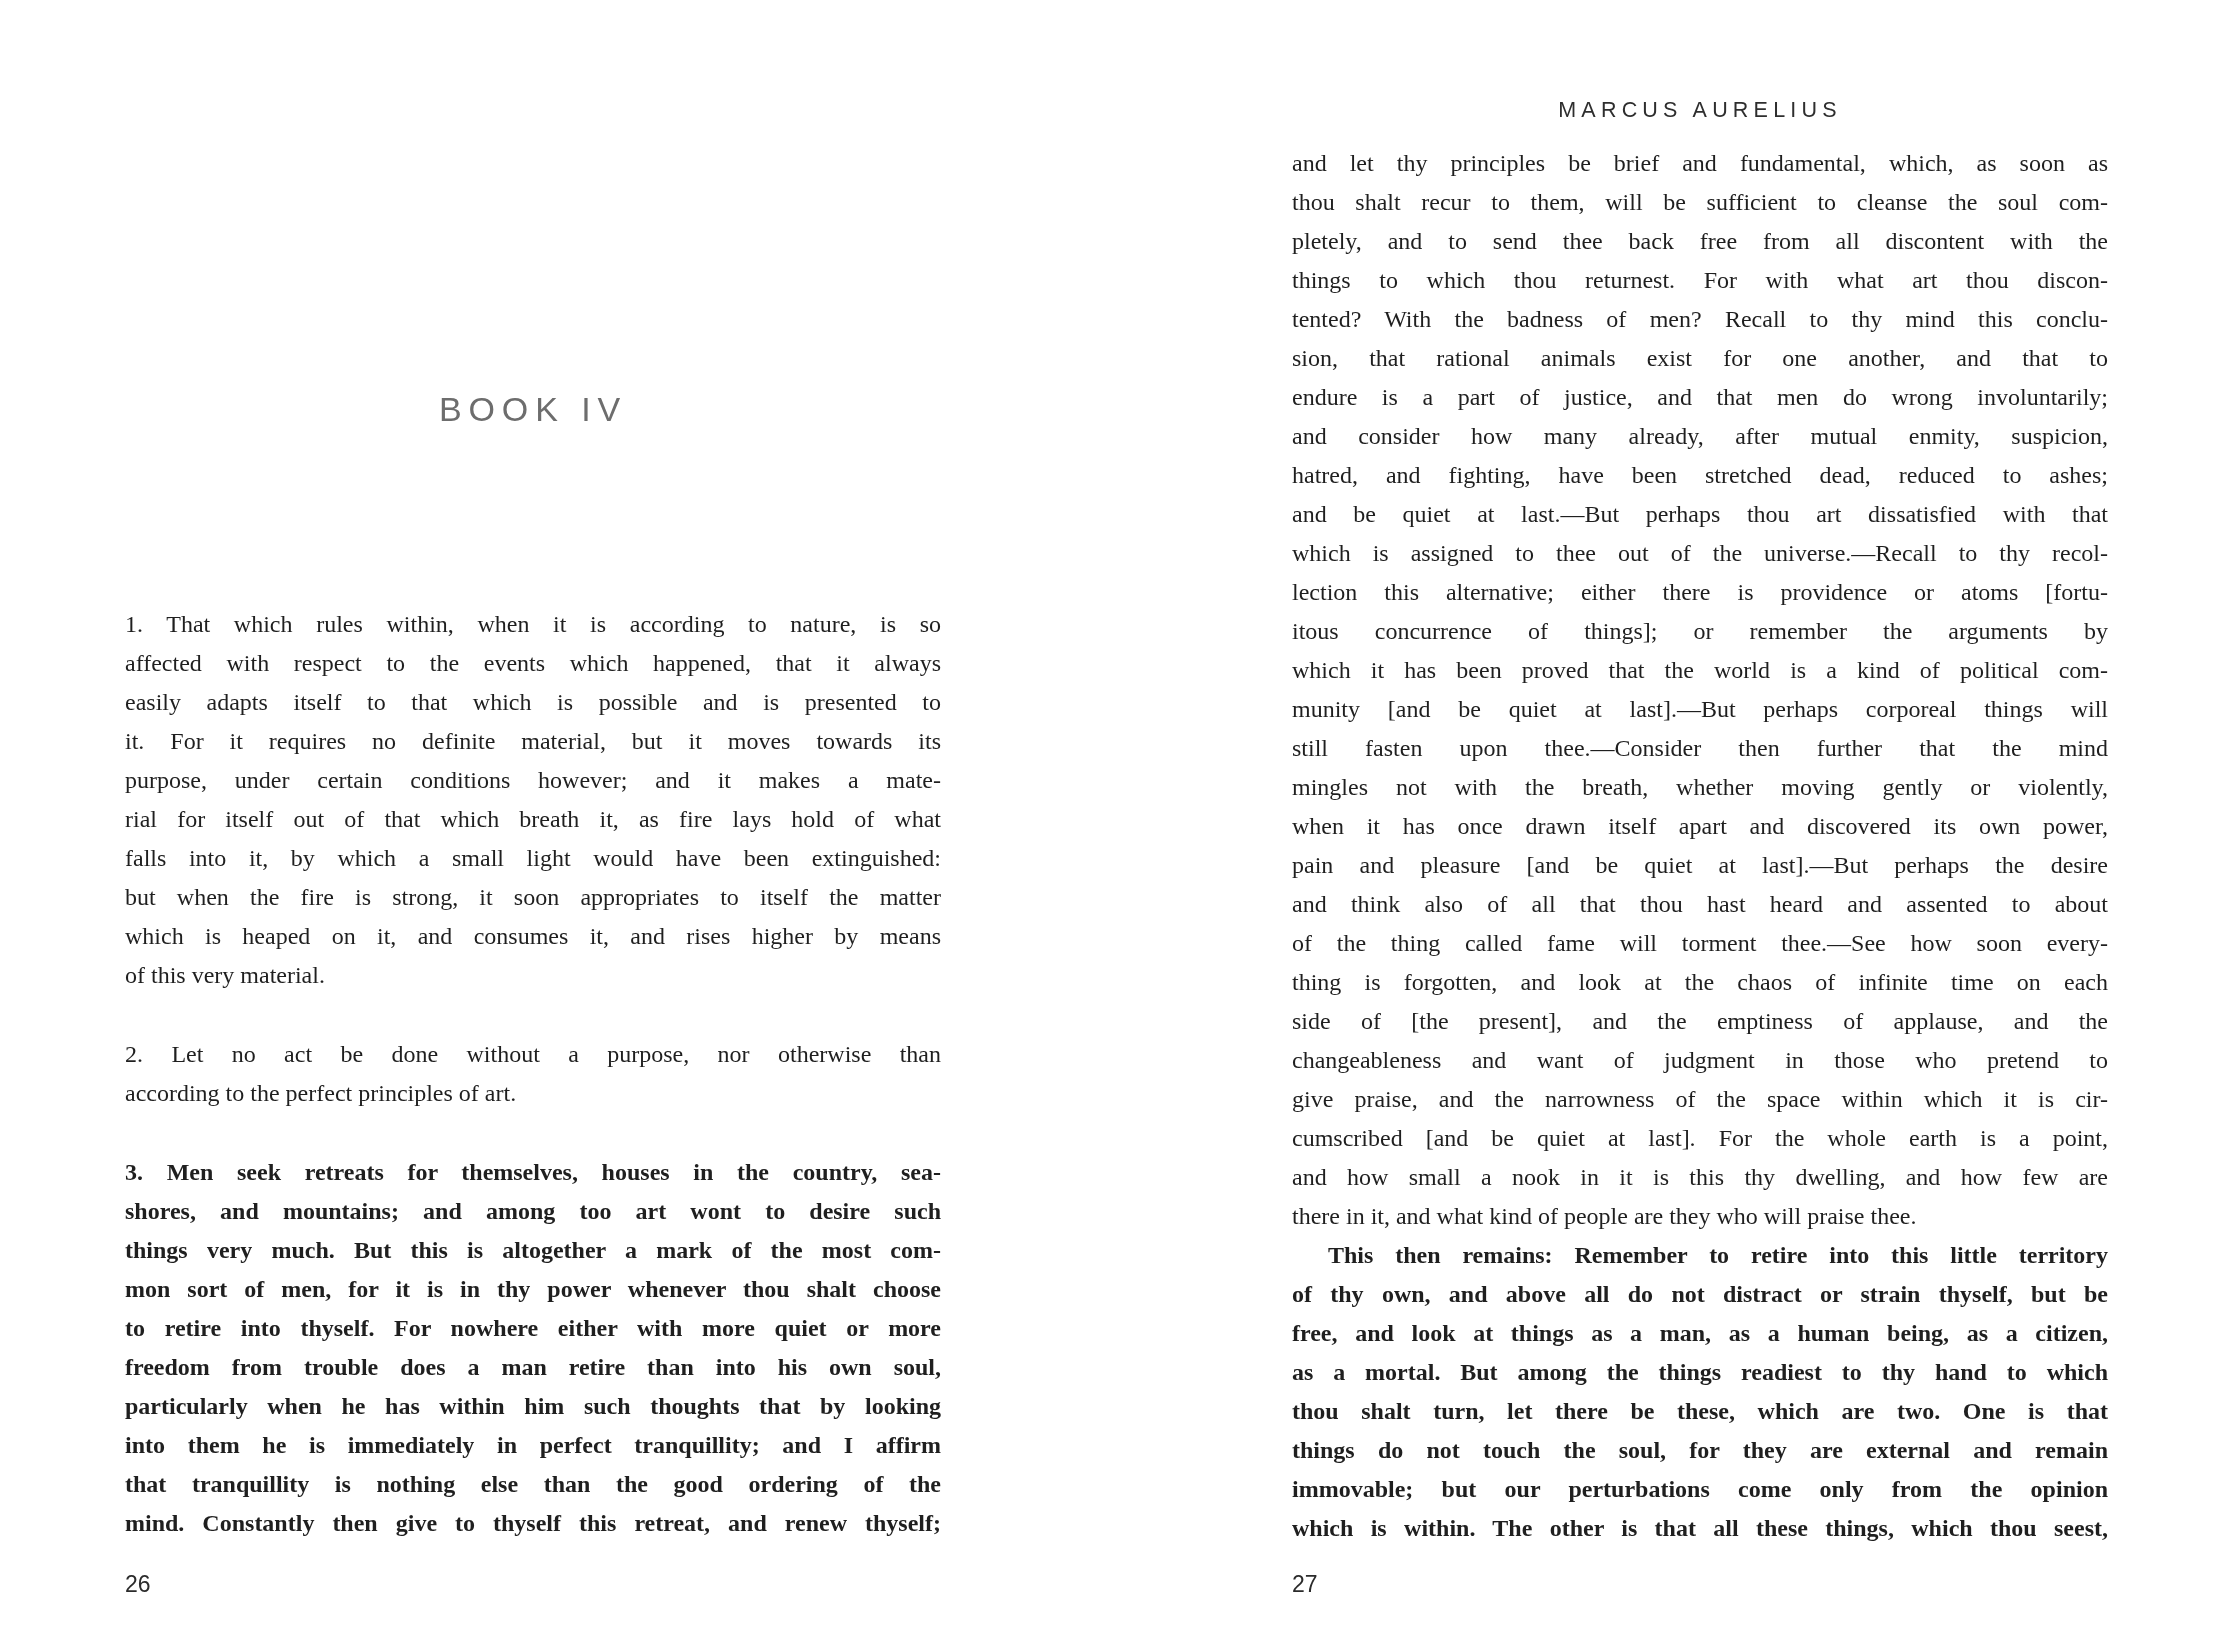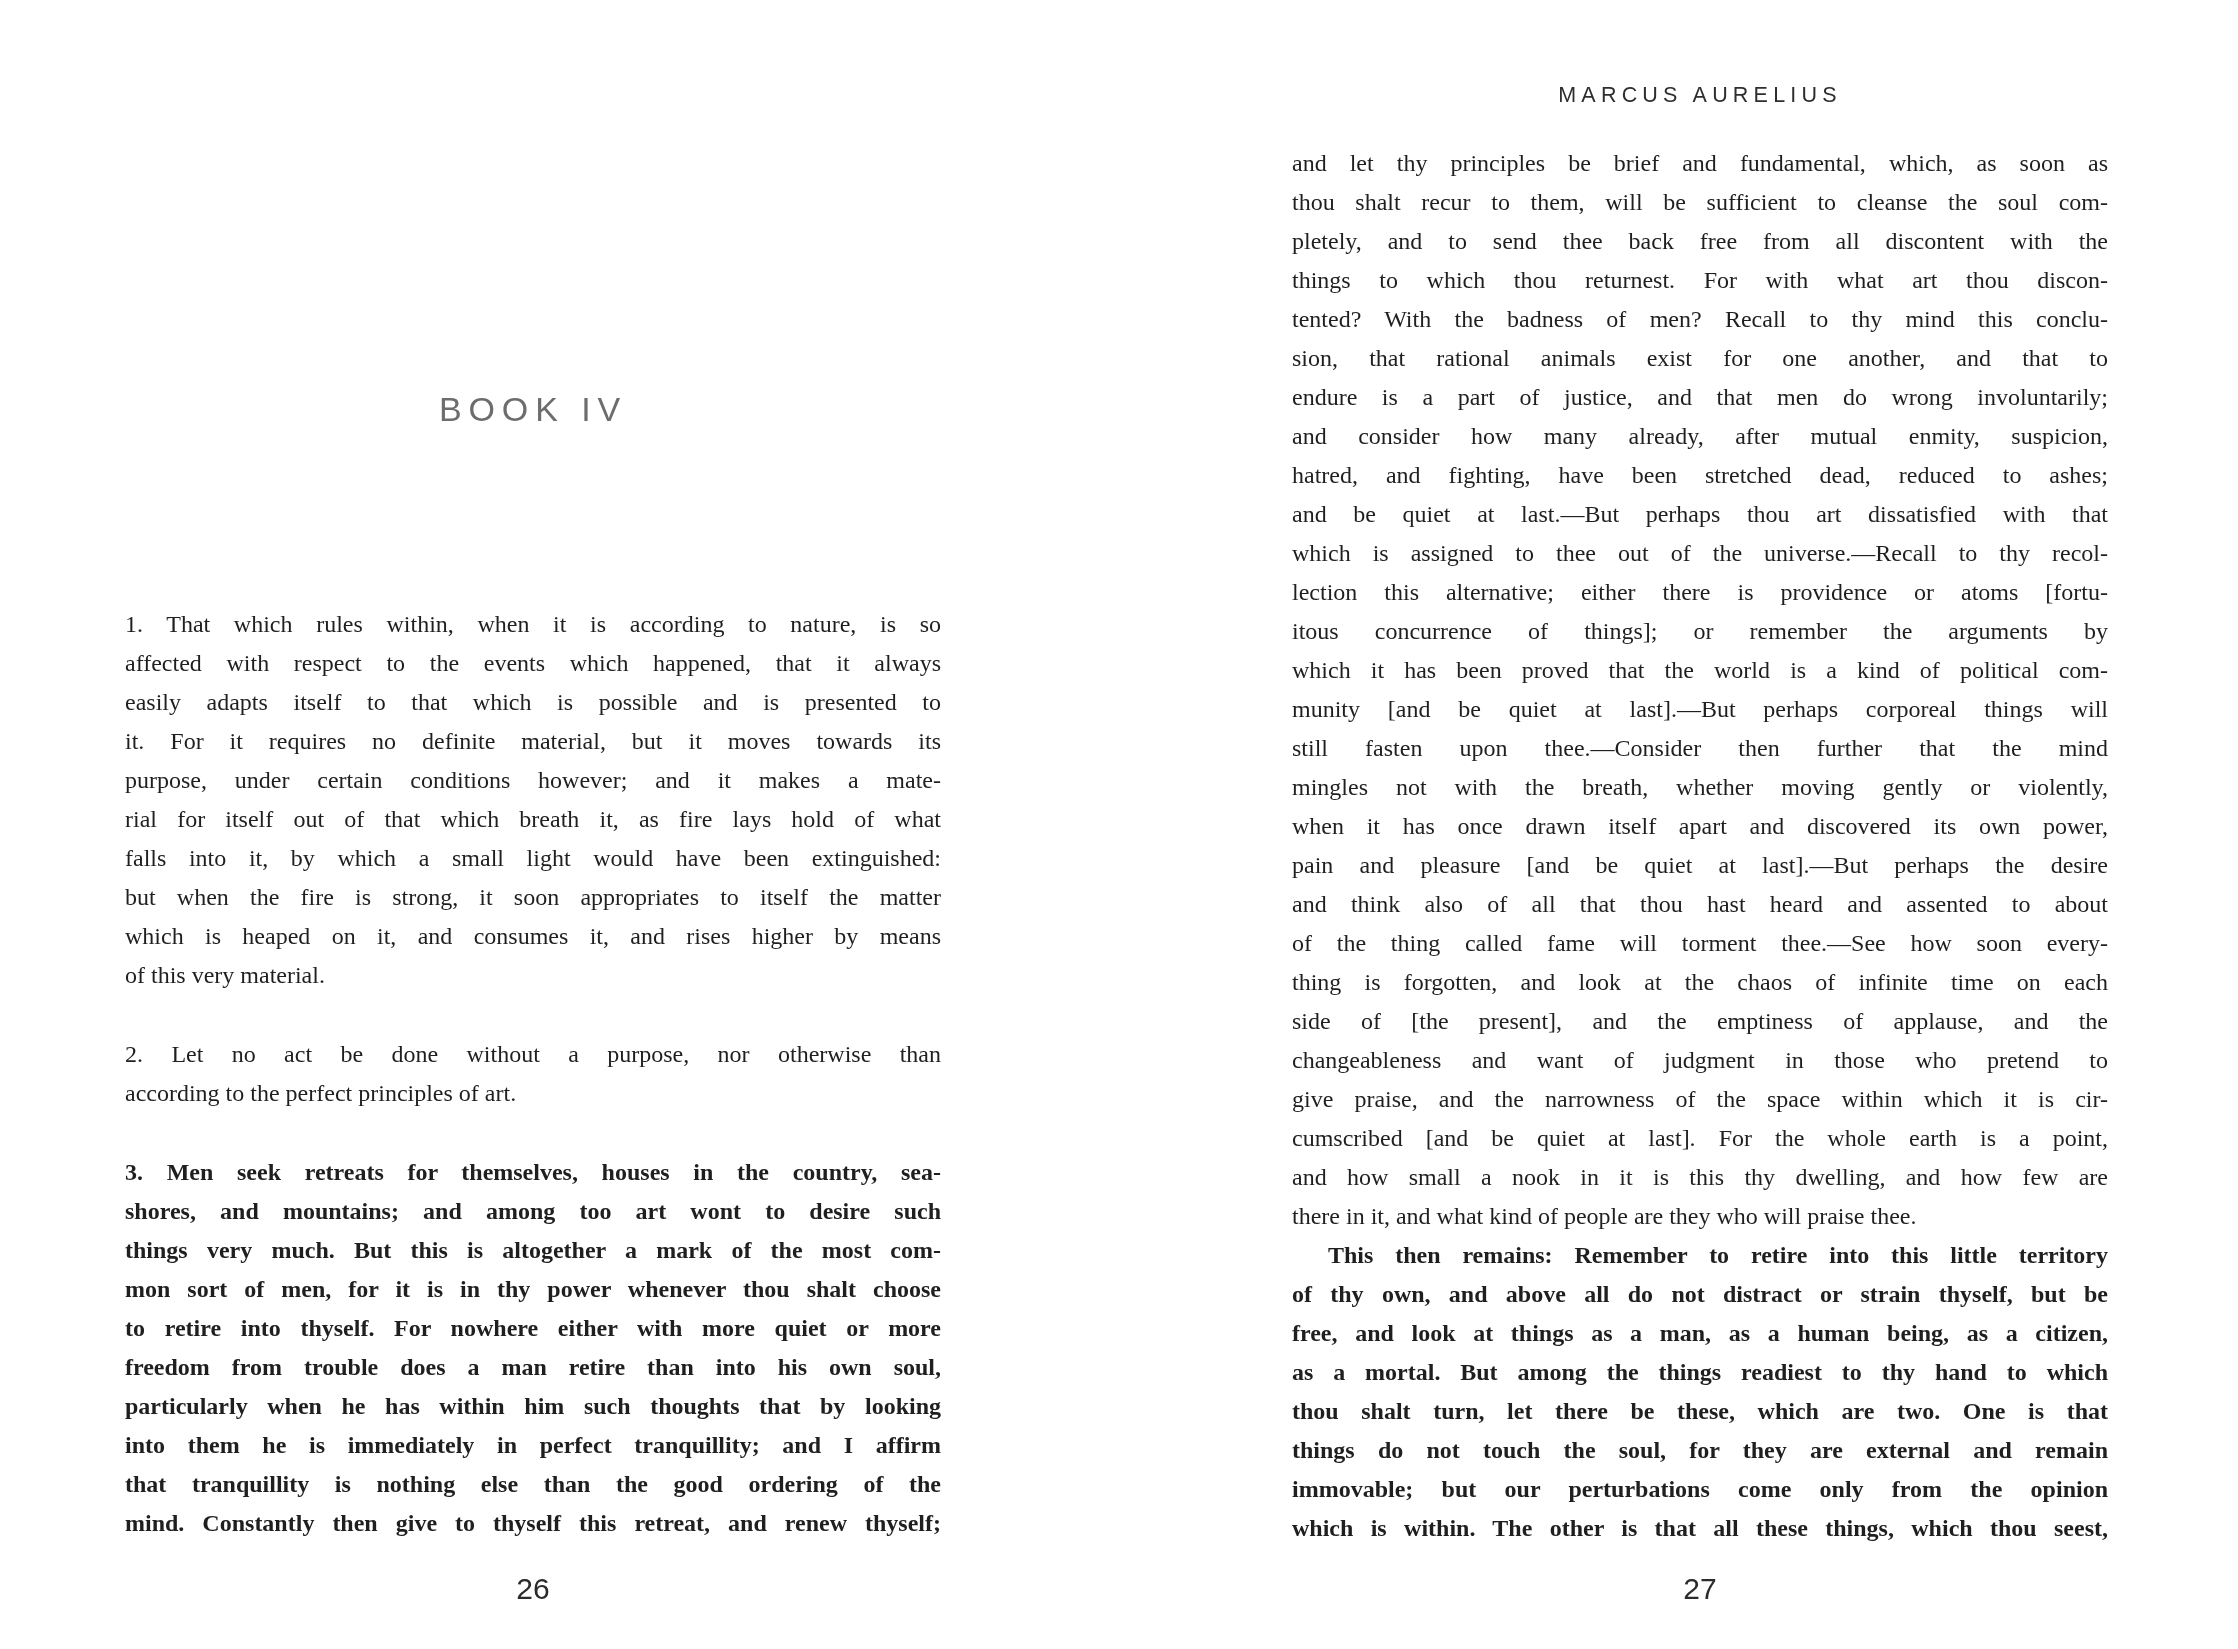--- a/index.html
+++ b/index.html
@@ -37,21 +37,21 @@
     font-family: "Liberation Sans", sans-serif;
     font-weight: 400;
     font-size: 34px;
     line-height: 1;
     letter-spacing: 6.9px;
     color: #6d6d6d;
   }
 
   .running-header {
     position: absolute;
-    top: 85px;
+    top: 100px;
     left: 0;
     width: 100%;
     text-align: center;
     font-family: "Liberation Sans", sans-serif;
     font-weight: 400;
     font-size: 21.5px;
     line-height: 1;
     letter-spacing: 5.2px;
     color: #2e2e2e;
   }
@@ -77,23 +77,23 @@
     white-space: normal;
   }
   .line.last   { text-align-last: left; }
   .line.indent { text-indent: 36px; }
 
   .page-number {
     position: absolute;
     top: 1571px;
     left: 0;
     width: 100%;
-    text-align: center;
+    text-align: left;
     font-family: "Liberation Sans", sans-serif;
-    font-size: 30px;
+    font-size: 23px;
     line-height: 1.2;
     color: #2b2b2b;
   }
 </style>
 </head>
 <body>
 
 <div class="spread">
 
   <section class="page page-left">

